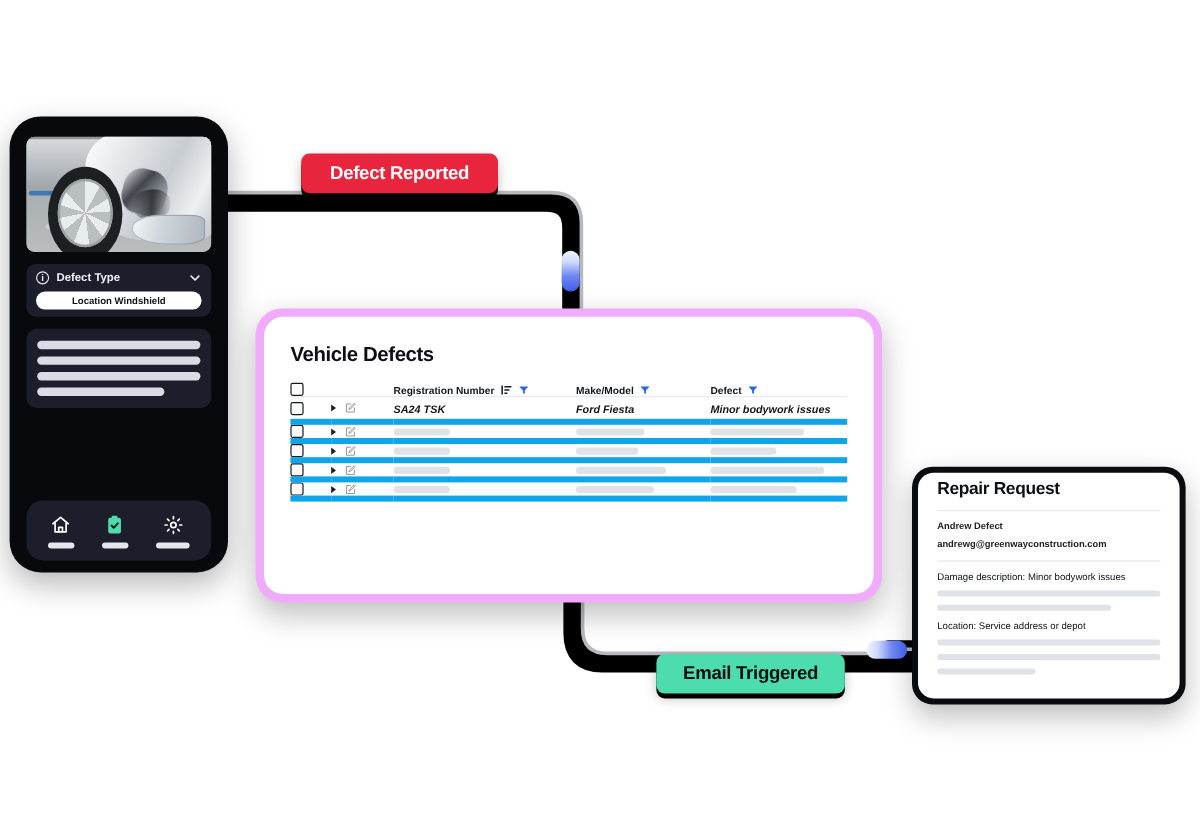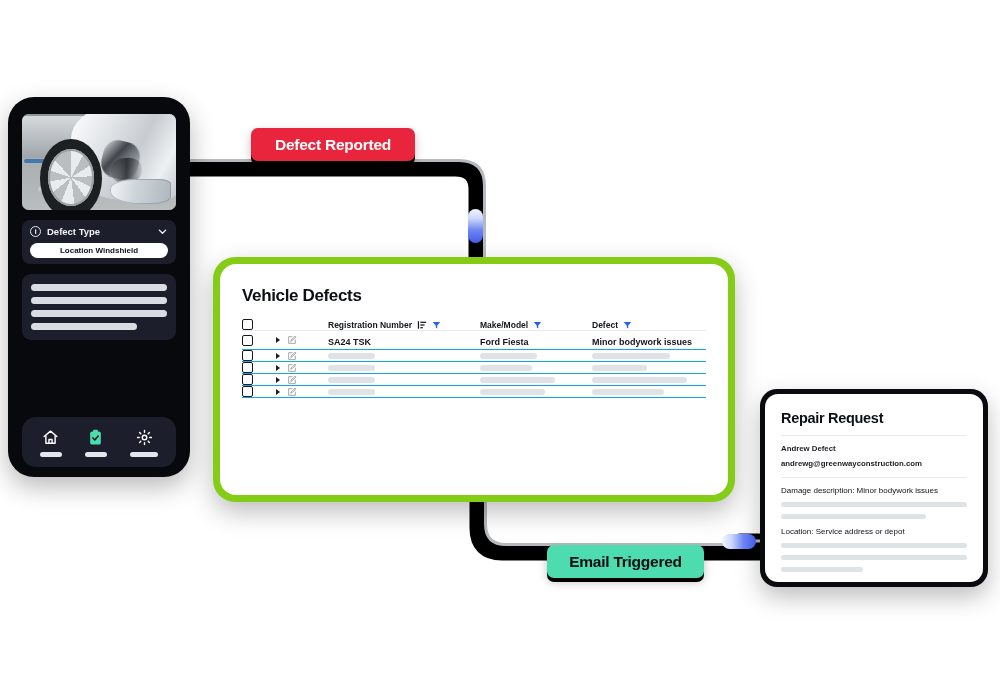--- a/index.html
+++ b/index.html
@@ -138,21 +138,21 @@
     padding: 12px 6px 10px 6px;
   }
   .tab { display: flex; flex-direction: column; align-items: center; gap: 6px; }
   .tab svg { width: 17px; height: 17px; display: block; }
   .tab .pill { height: 5px; border-radius: 3px; background: #e3e6ec; }
 
   
   .tablet {
     position: absolute; left: 213px; top: 257px;
     width: 522px; height: 245px;
-    background: #84cc16; border-radius: 22px;
+    background: #f0abfc; border-radius: 22px;
     z-index: 4; padding: 7px;
     box-shadow: 0 10px 26px rgba(0,0,0,.26);
   }
   .tablet-screen {
     width: 100%; height: 100%; background: #ffffff; border-radius: 16px;
     padding: 22px 22px 0 22px; overflow: hidden;
   }
   .tbl-title {
     font-size: 17px; font-weight: 700; color: #0c0f14;
     letter-spacing: -.35px; margin-bottom: 13px;
@@ -169,38 +169,38 @@
   .hrow th { padding-bottom: 9px; border-bottom: 1px solid #e7e9ec; }
   .hdr-cell { display: flex; align-items: center; gap: 5px; }
   .hdr-text { font-size: 8.5px; font-weight: 700; color: #121519; white-space: nowrap; }
   .chk {
     width: 11px; height: 11px; border: 1.4px solid #15181d;
     border-radius: 2px; background: #fff; display: block;
   }
   .icon-sort { width: 10px; height: 10px; }
   .icon-filter { width: 9px; height: 10px; }
   .drow td {
-    padding: 9px 0; border-bottom: 1px solid #0ea5e9;
+    padding: 9px 0; border-bottom: 5px solid #0ea5e9; font-style: italic;
   }
   .cell-text { font-size: 9px; font-weight: 700; color: #12151a; white-space: nowrap; }
   .act-wrap { display: flex; align-items: center; gap: 7px; }
   .tri { width: 0; height: 0; border-left: 4px solid #1a1d22; border-top: 3px solid transparent; border-bottom: 3px solid transparent; }
   .icon-edit { width: 10px; height: 10px; opacity: .55; }
   .sk { height: 6px; border-radius: 4px; background: #dfe2e6; }
 
   
   .repair {
     position: absolute; left: 760px; top: 389px;
     width: 228px; height: 198px;
     background: #0a0b0f; border-radius: 17px; padding: 5px;
     z-index: 4; box-shadow: 0 10px 24px rgba(0,0,0,.26);
   }
   .repair-inner {
     width: 100%; height: 100%; background: #fff; border-radius: 13px;
-    padding: 16px 16px; overflow: hidden;
+    padding: 6px 16px; overflow: hidden;
   }
   .rp-title { font-size: 14.5px; font-weight: 700; color: #0c0f14; letter-spacing: -.3px; }
   .rp-div { height: 1px; background: #e6e8eb; margin: 9px 0 8px 0; }
   .rp-line { font-size: 7.8px; color: #1b1e23; font-weight: 600; margin-bottom: 6px; white-space: nowrap; }
   .rp-strong { font-size: 8px; color: #0e1116; font-weight: 400; white-space: nowrap; }
   .rp-sk { height: 5px; border-radius: 3px; background: #dfe2e6; margin-top: 7px; }
   .rp-gap { height: 8px; }
 
   
   .badge {

